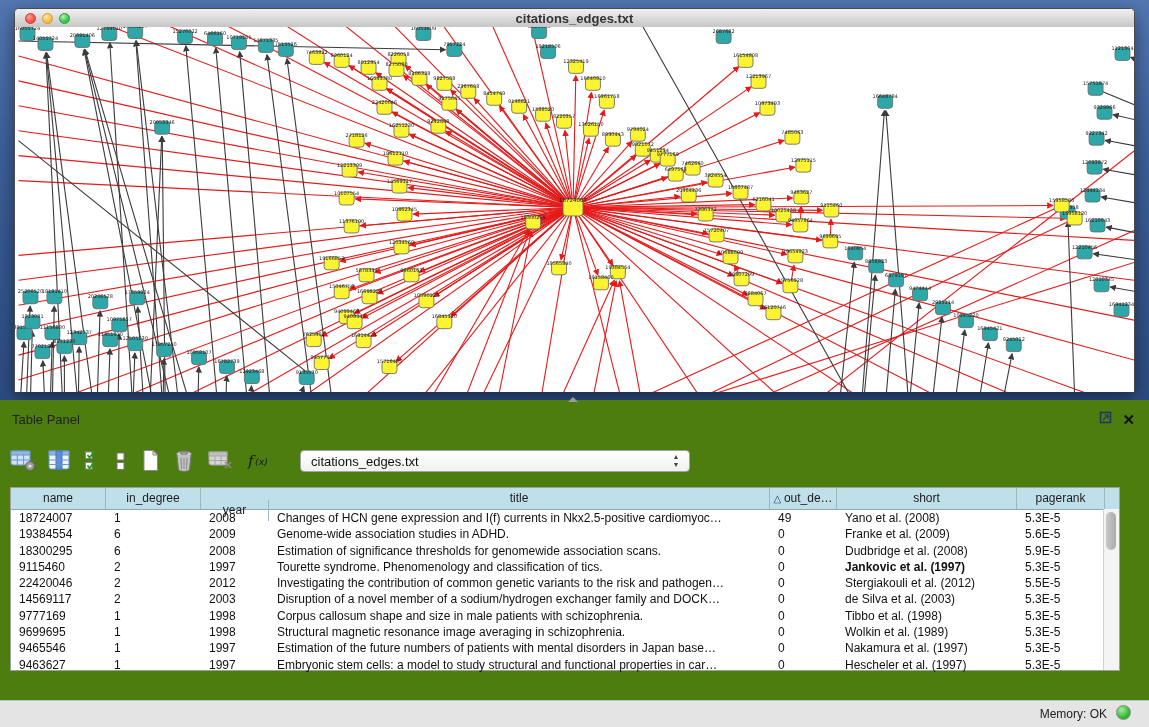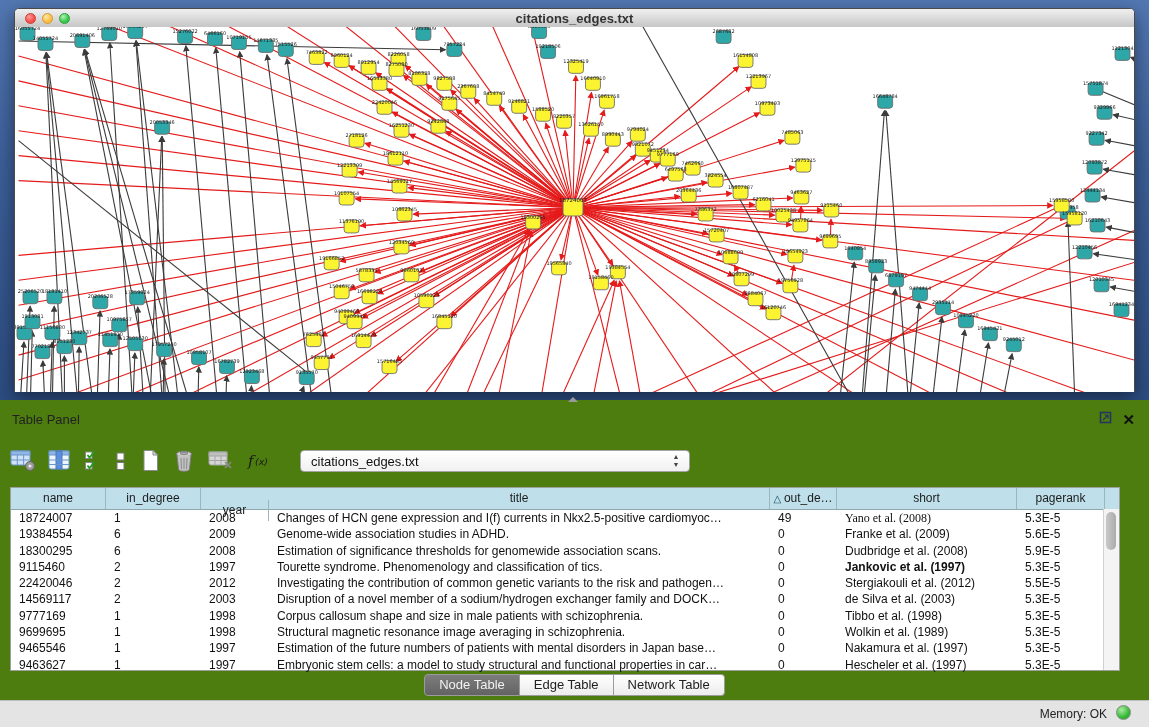--- a/index.html
+++ b/index.html
@@ -911,21 +911,21 @@
           <div class="th" style="width: 180px;"><span>short</span></div>
           <div class="th" style="width: 88px; text-align: center;"><span>pagerank</span></div>
         </div>
       <div class="tbody" id="tbody">
           <div class="trow">
             <div class="td" style="width: 95px;">18724007</div>
             <div class="td" style="width: 95px;">1</div>
             <div class="td" style="width: 68px;">2008</div>
             <div class="td" style="width: 501px;">Changes of HCN gene expression and I(f) currents in Nkx2.5-positive cardiomyoc…</div>
             <div class="td" style="width: 67px;">49</div>
-            <div class="td" style="width: 180px; font-family: Liberation Serif, serif;">Yano et al. (2008)</div>
+            <div class="td" style="width: 180px;">Yano et al. (2008)</div>
             <div class="td" style="width: 88px;">5.3E-5</div>
           </div>
           <div class="trow">
             <div class="td" style="width: 95px;">19384554</div>
             <div class="td" style="width: 95px;">6</div>
             <div class="td" style="width: 68px;">2009</div>
             <div class="td" style="width: 501px;">Genome-wide association studies in ADHD.</div>
             <div class="td" style="width: 67px;">0</div>
             <div class="td" style="width: 180px;">Franke et al. (2009)</div>
             <div class="td" style="width: 88px;">5.6E-5</div>
@@ -1001,25 +1001,20 @@
             <div class="td" style="width: 67px;">0</div>
             <div class="td" style="width: 180px;">Hescheler et al. (1997)</div>
             <div class="td" style="width: 88px;">5.3E-5</div>
           </div>
         </div>
       <div class="vscroll">
         <div class="vthumb"></div>
       </div>
     </div>
 
-    <div class="segwrap" id="tabs">
-        <div class="seg sel">Node Table</div>
-        <div class="seg">Edge Table</div>
-        <div class="seg">Network Table</div>
-      </div>
   </div>
 
   <div class="statusbar">
     <span class="mem">Memory: OK</span>
     <span class="memdot"></span>
   </div>
 
 </div>
 
 </body></html>

